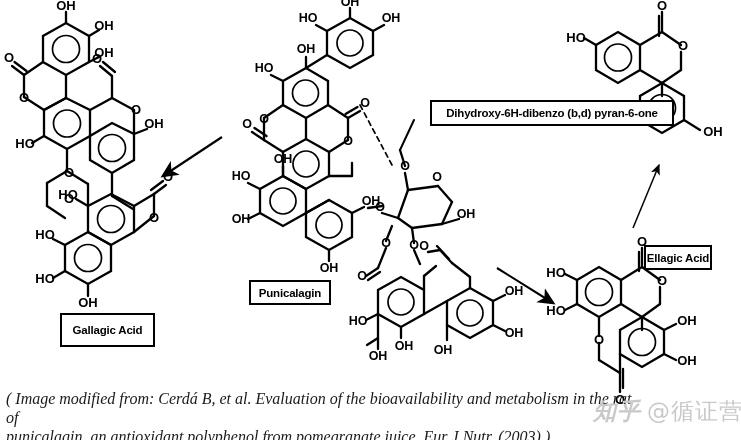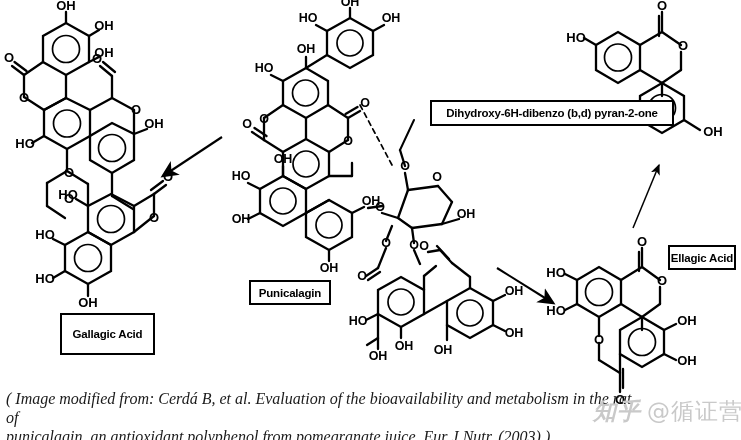--- a/index.html
+++ b/index.html
@@ -16,23 +16,23 @@
     position:absolute;
     background:#ffffff;
     border:2px solid #000000;
     font-weight:bold;
     color:#000000;
     white-space:nowrap;
     display:flex;align-items:center;justify-content:center;
     box-sizing:border-box;
     letter-spacing:-0.2px;
   }
-  .lbl-gallagic{left:60px;top:313px;width:95px;height:42px;font-size:11.5px;}
+  .lbl-gallagic{left:60px;top:313px;width:95px;height:34px;font-size:11.5px;}
   .lbl-punicalagin{left:249px;top:280px;width:82px;height:25px;font-size:11.5px;}
-  .lbl-ellagic{left:668px;top:245px;width:68px;height:25px;font-size:11.5px;}
+  .lbl-ellagic{left:644px;top:245px;width:68px;height:25px;font-size:11.5px;}
   .lbl-urolithin{left:430px;top:100px;width:244px;height:26px;font-size:11.5px;}
 
   
   .caption{
     position:absolute;left:6px;top:389px;width:640px;
     font-family:"Liberation Serif", serif;
     font-style:italic;
     font-size:16px;
     line-height:19px;
     color:#1a1a1a;
@@ -342,21 +342,21 @@
   <g>
     <line x1="222" y1="137" x2="163" y2="176" stroke="#000" stroke-width="2.1" marker-end="url(#ah)"></line>
     <line x1="497" y1="268" x2="553" y2="303" stroke="#000" stroke-width="2.1" marker-end="url(#ah)"></line>
     <line x1="633" y1="228" x2="659" y2="165" stroke="#000" stroke-width="1.5" marker-end="url(#ah-thin)"></line>
   </g>
 </svg>
 
 <div class="lbl lbl-gallagic">Gallagic Acid</div>
 <div class="lbl lbl-punicalagin">Punicalagin</div>
 <div class="lbl lbl-ellagic">Ellagic Acid</div>
-<div class="lbl lbl-urolithin">Dihydroxy-6H-dibenzo (b,d) pyran-2-one</div>
+<div class="lbl lbl-urolithin">Dihydroxy-6H-dibenzo (b,d) pyran-6-one</div>
 
 <div class="caption">
   <div>( Image modified from: Cerdá B, et al. Evaluation of the bioavailability and metabolism in the rat of</div>
   <div>punicalagin, an antioxidant polyphenol from pomegranate juice. Eur J Nutr. (2003) )</div>
 </div>
 
 <div class="watermark">
   <span class="zh-logo">知乎</span><span>@循证营养学</span>
 </div>
 

